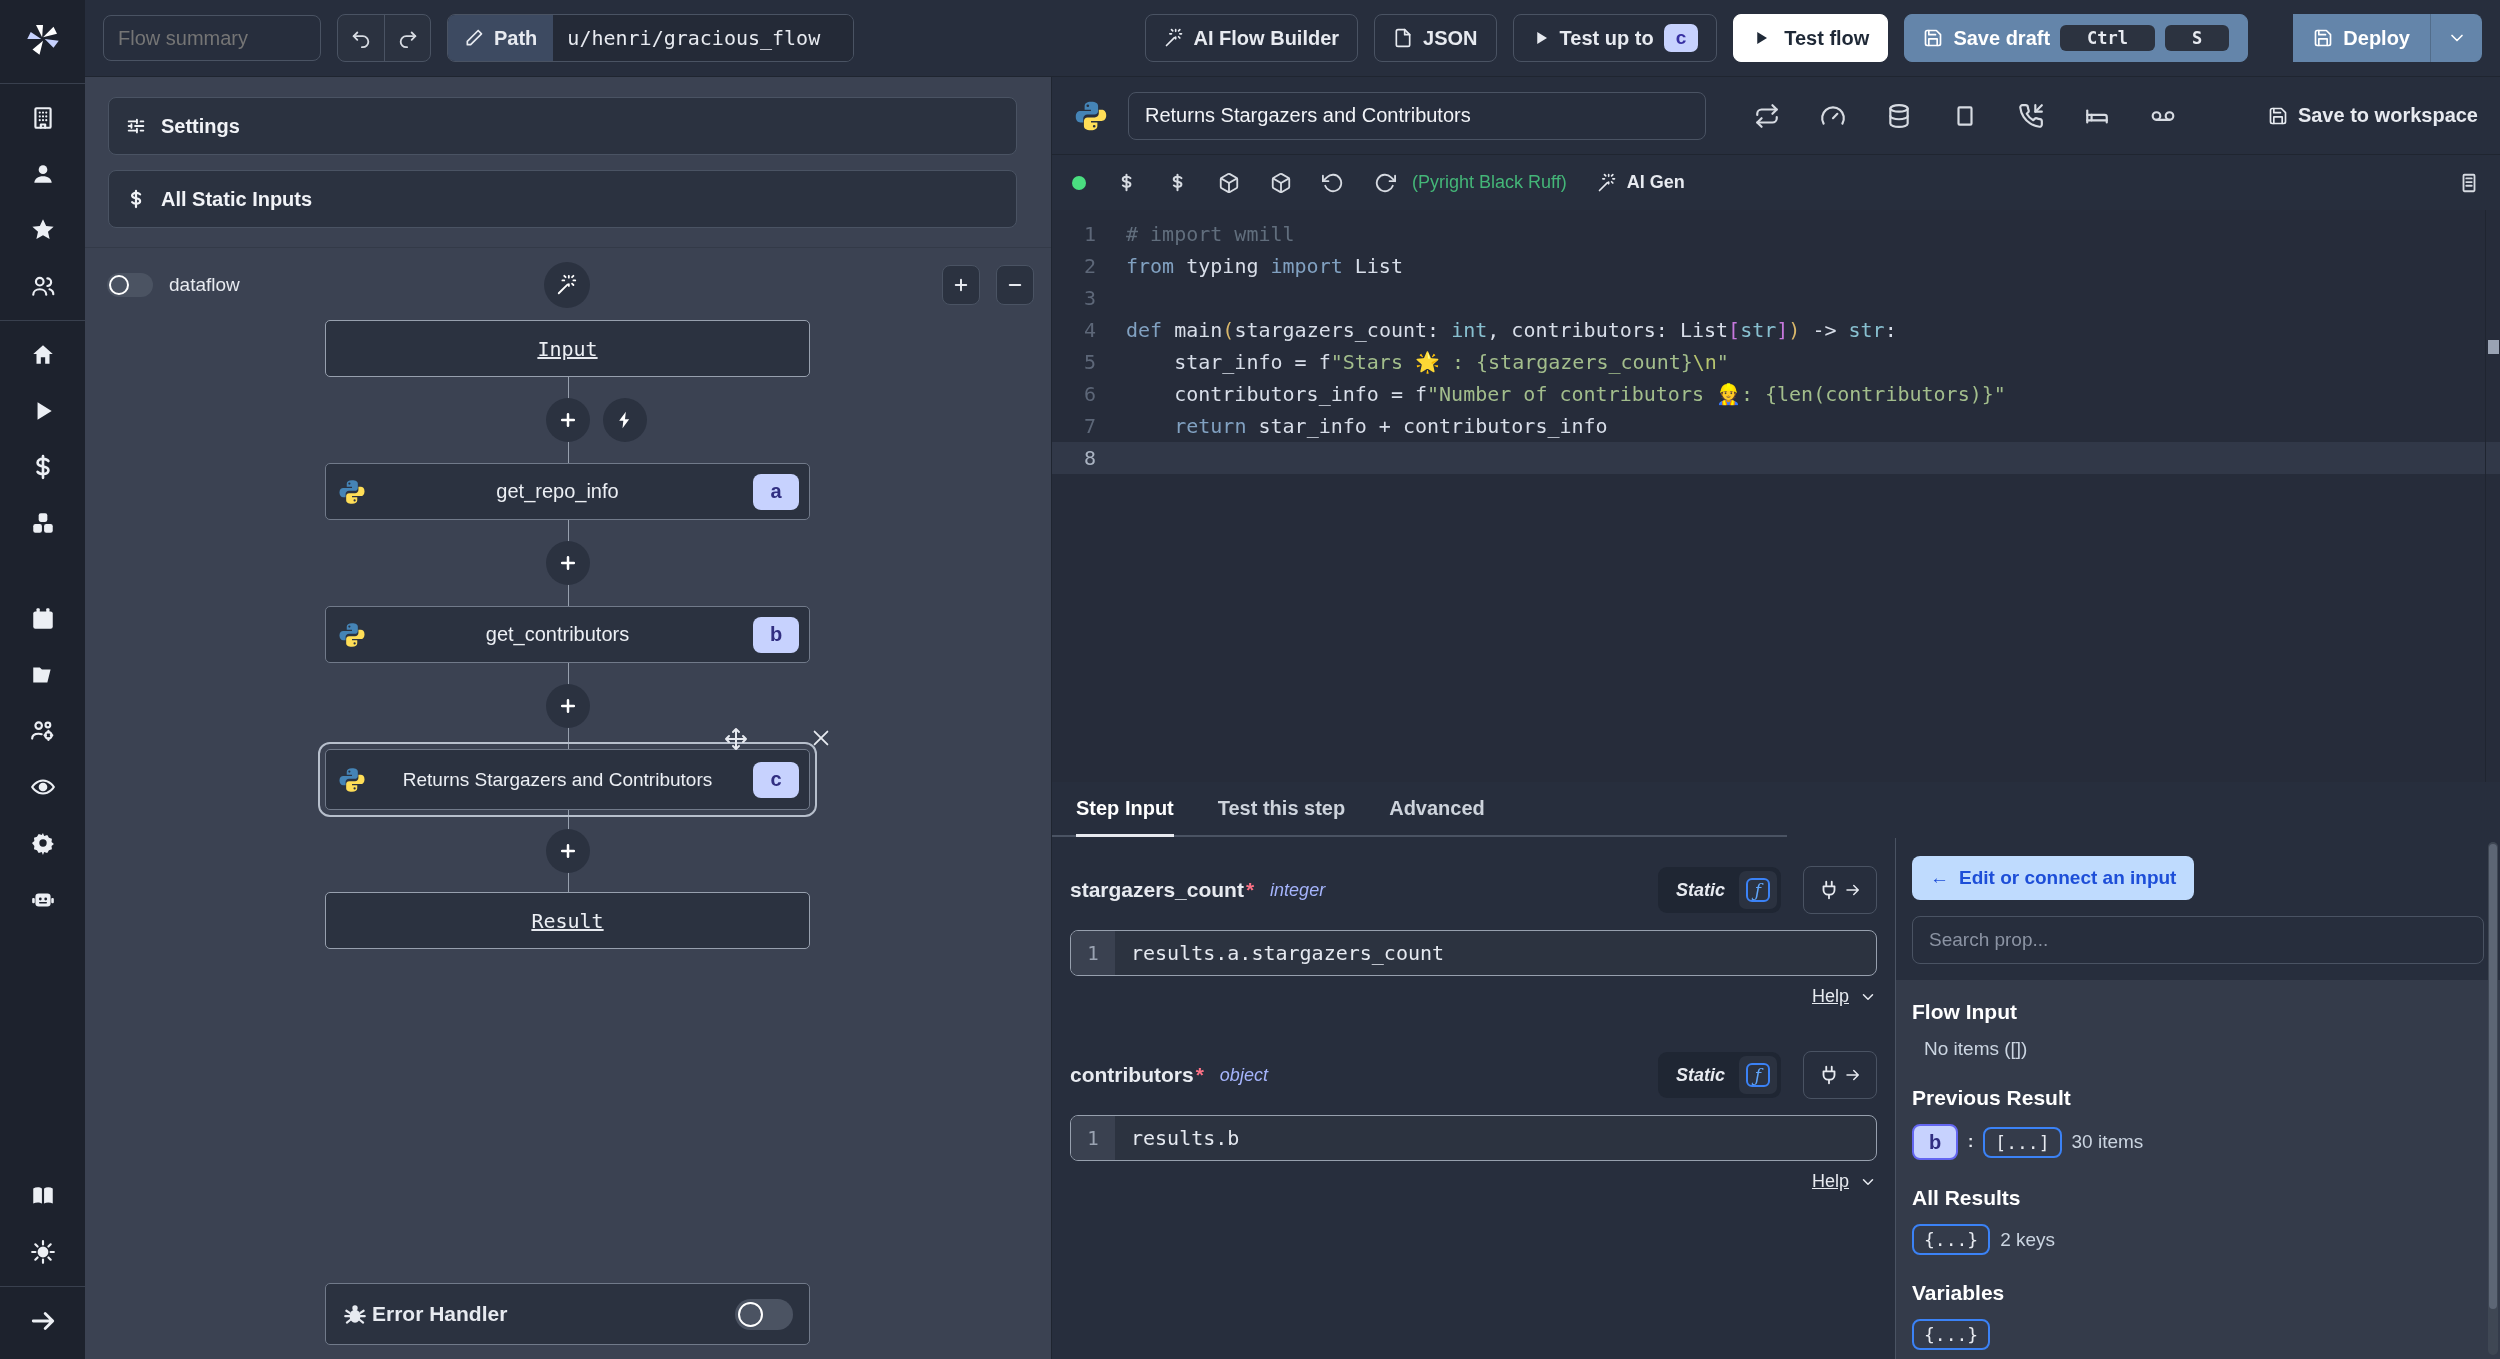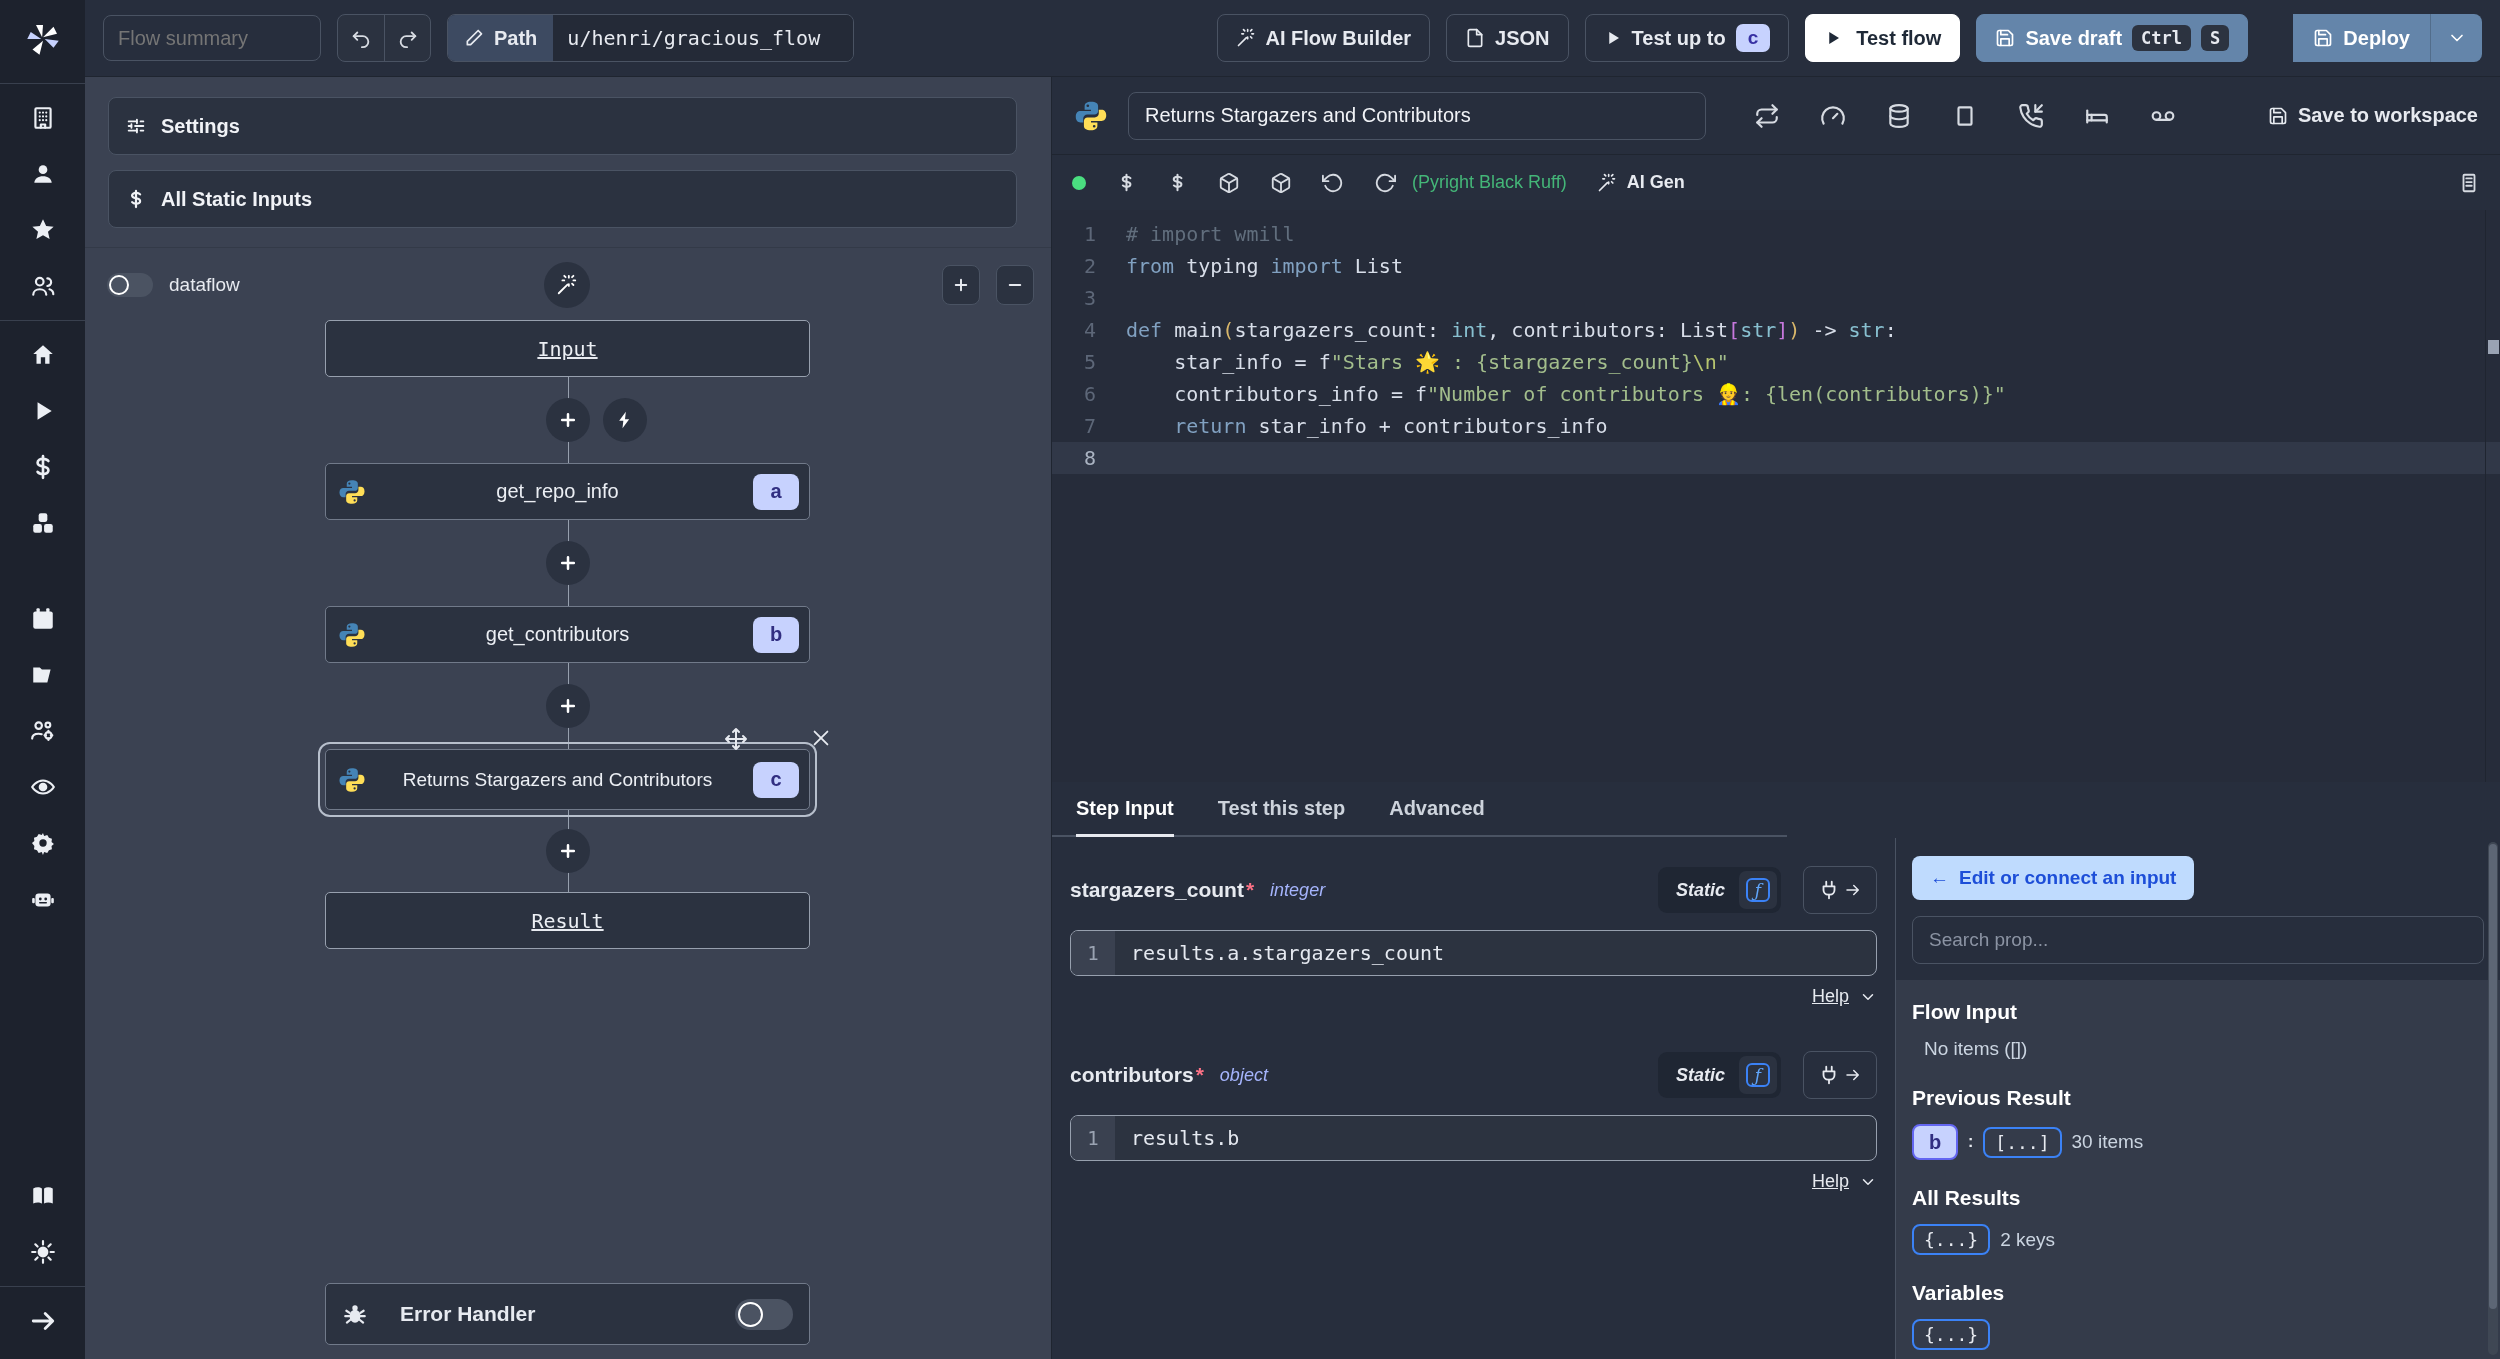--- a/index.html
+++ b/index.html
@@ -31,21 +31,21 @@
   .pathgrp .plabel { background:#3d4a61; display:flex; gap:10px; align-items:center; padding:0 16px;
                      font-weight:700; font-size:20px; }
   .pathgrp .pval { background:#242a37; border:none; color:#e7eaf0; font-size:20px; padding:0 14px; width:300px;
                    font-family:"DejaVu Sans Mono",monospace; }
   .btn { display:inline-flex; align-items:center; gap:10px; height:48px; padding:0 18px;
          border:1px solid #4a5363; border-radius:8px; color:#e7eaf0; font-weight:700; font-size:20px;
          background:transparent; cursor:pointer; white-space:nowrap; }
   .btn.white { background:#ffffff; color:#1f2937; border-color:#ffffff;gap:14px; }
   .btn.steel { background:#6485aa; border-color:#6485aa; color:#fff; }
   .badge-c { background:#c7d2fe; color:#3730a3; font-weight:700; border-radius:7px; padding:3px 12px; font-size:19px; }
-  kbd { background:#2c3340; color:#e7eaf0; border-radius:6px; padding:3px 9px; font-size:17px;
+  kbd { background:#2c3340; color:#e7eaf0; border-radius:6px; padding:3px 27px; font-size:17px;
         font-family:"DejaVu Sans Mono",monospace; }
   .split { display:flex; height:48px; border-radius:8px; overflow:hidden;padding-left:29px; }
   .split .main { display:flex; align-items:center; gap:10px; background:#6485aa; padding:0 20px;
                  font-weight:700; font-size:20px; color:#fff; cursor:pointer; }
   .split .chev { width:52px; background:#6485aa; border-left:1px solid #5571933; display:flex;
                  align-items:center; justify-content:center; color:#fff; cursor:pointer; border-left:1px solid rgba(0,0,0,.18); }
 
   
   #graph-panel { position:absolute; left:85px; top:77px; width:967px; bottom:0; background:#3b4252;
                  border-right:1px solid #1f2530; }
@@ -73,21 +73,21 @@
             font-weight:700; font-size:20px; border-radius:8px; display:flex; align-items:center; justify-content:center; }
   .gap { position:relative; height:86px; display:flex; align-items:center; justify-content:center; }
   .pluscirc { position:relative; z-index:2; width:44px; height:44px; border-radius:50%; background:#2b3240;
               display:flex; align-items:center; justify-content:center; color:#fff; cursor:pointer; }
   .boltcirc { position:absolute; z-index:2; left:calc(50% + 35px); width:44px; height:44px; border-radius:50%;
               background:#2b3240; display:flex; align-items:center; justify-content:center; color:#fff; cursor:pointer; }
   .selwrap { position:relative; }
   .selwrap .gnode { outline:2px solid #b7bfcc; outline-offset:5px; }
   .selctl { position:absolute; top:-22px; color:#e7eaf0; z-index:3; cursor:pointer; }
   #errnode { position:absolute; left:240px; top:1206px; width:485px; height:62px; background:#2b3240;
-             border:1px solid #717a8a; border-radius:5px; display:flex; align-items:center; gap:32px;
+             border:1px solid #717a8a; border-radius:5px; display:flex; align-items:center; gap:4px;
              padding:0 16px; font-weight:700; font-size:21px; }
   .toggle.big { width:58px; height:31px; margin-left:auto; border-radius:16px; background:#4b5362; }
   .toggle.big .knob { width:25px; height:25px; left:3px; top:3px; }
 
   
   #stephdr { position:absolute; left:1052px; right:0; top:77px; height:78px; background:#272e3d;
              border-bottom:1px solid #1f2530; display:flex; align-items:center; padding:0 22px; gap:20px; }
   .title-input { width:578px; height:48px; border:1px solid #4a5363; border-radius:8px; background:transparent;
                  color:#f1f3f7; font-size:20px; padding:0 16px; }
   #stephdr .hicons { display:flex; gap:40px; margin-left:28px; color:#d7dbe2; }

